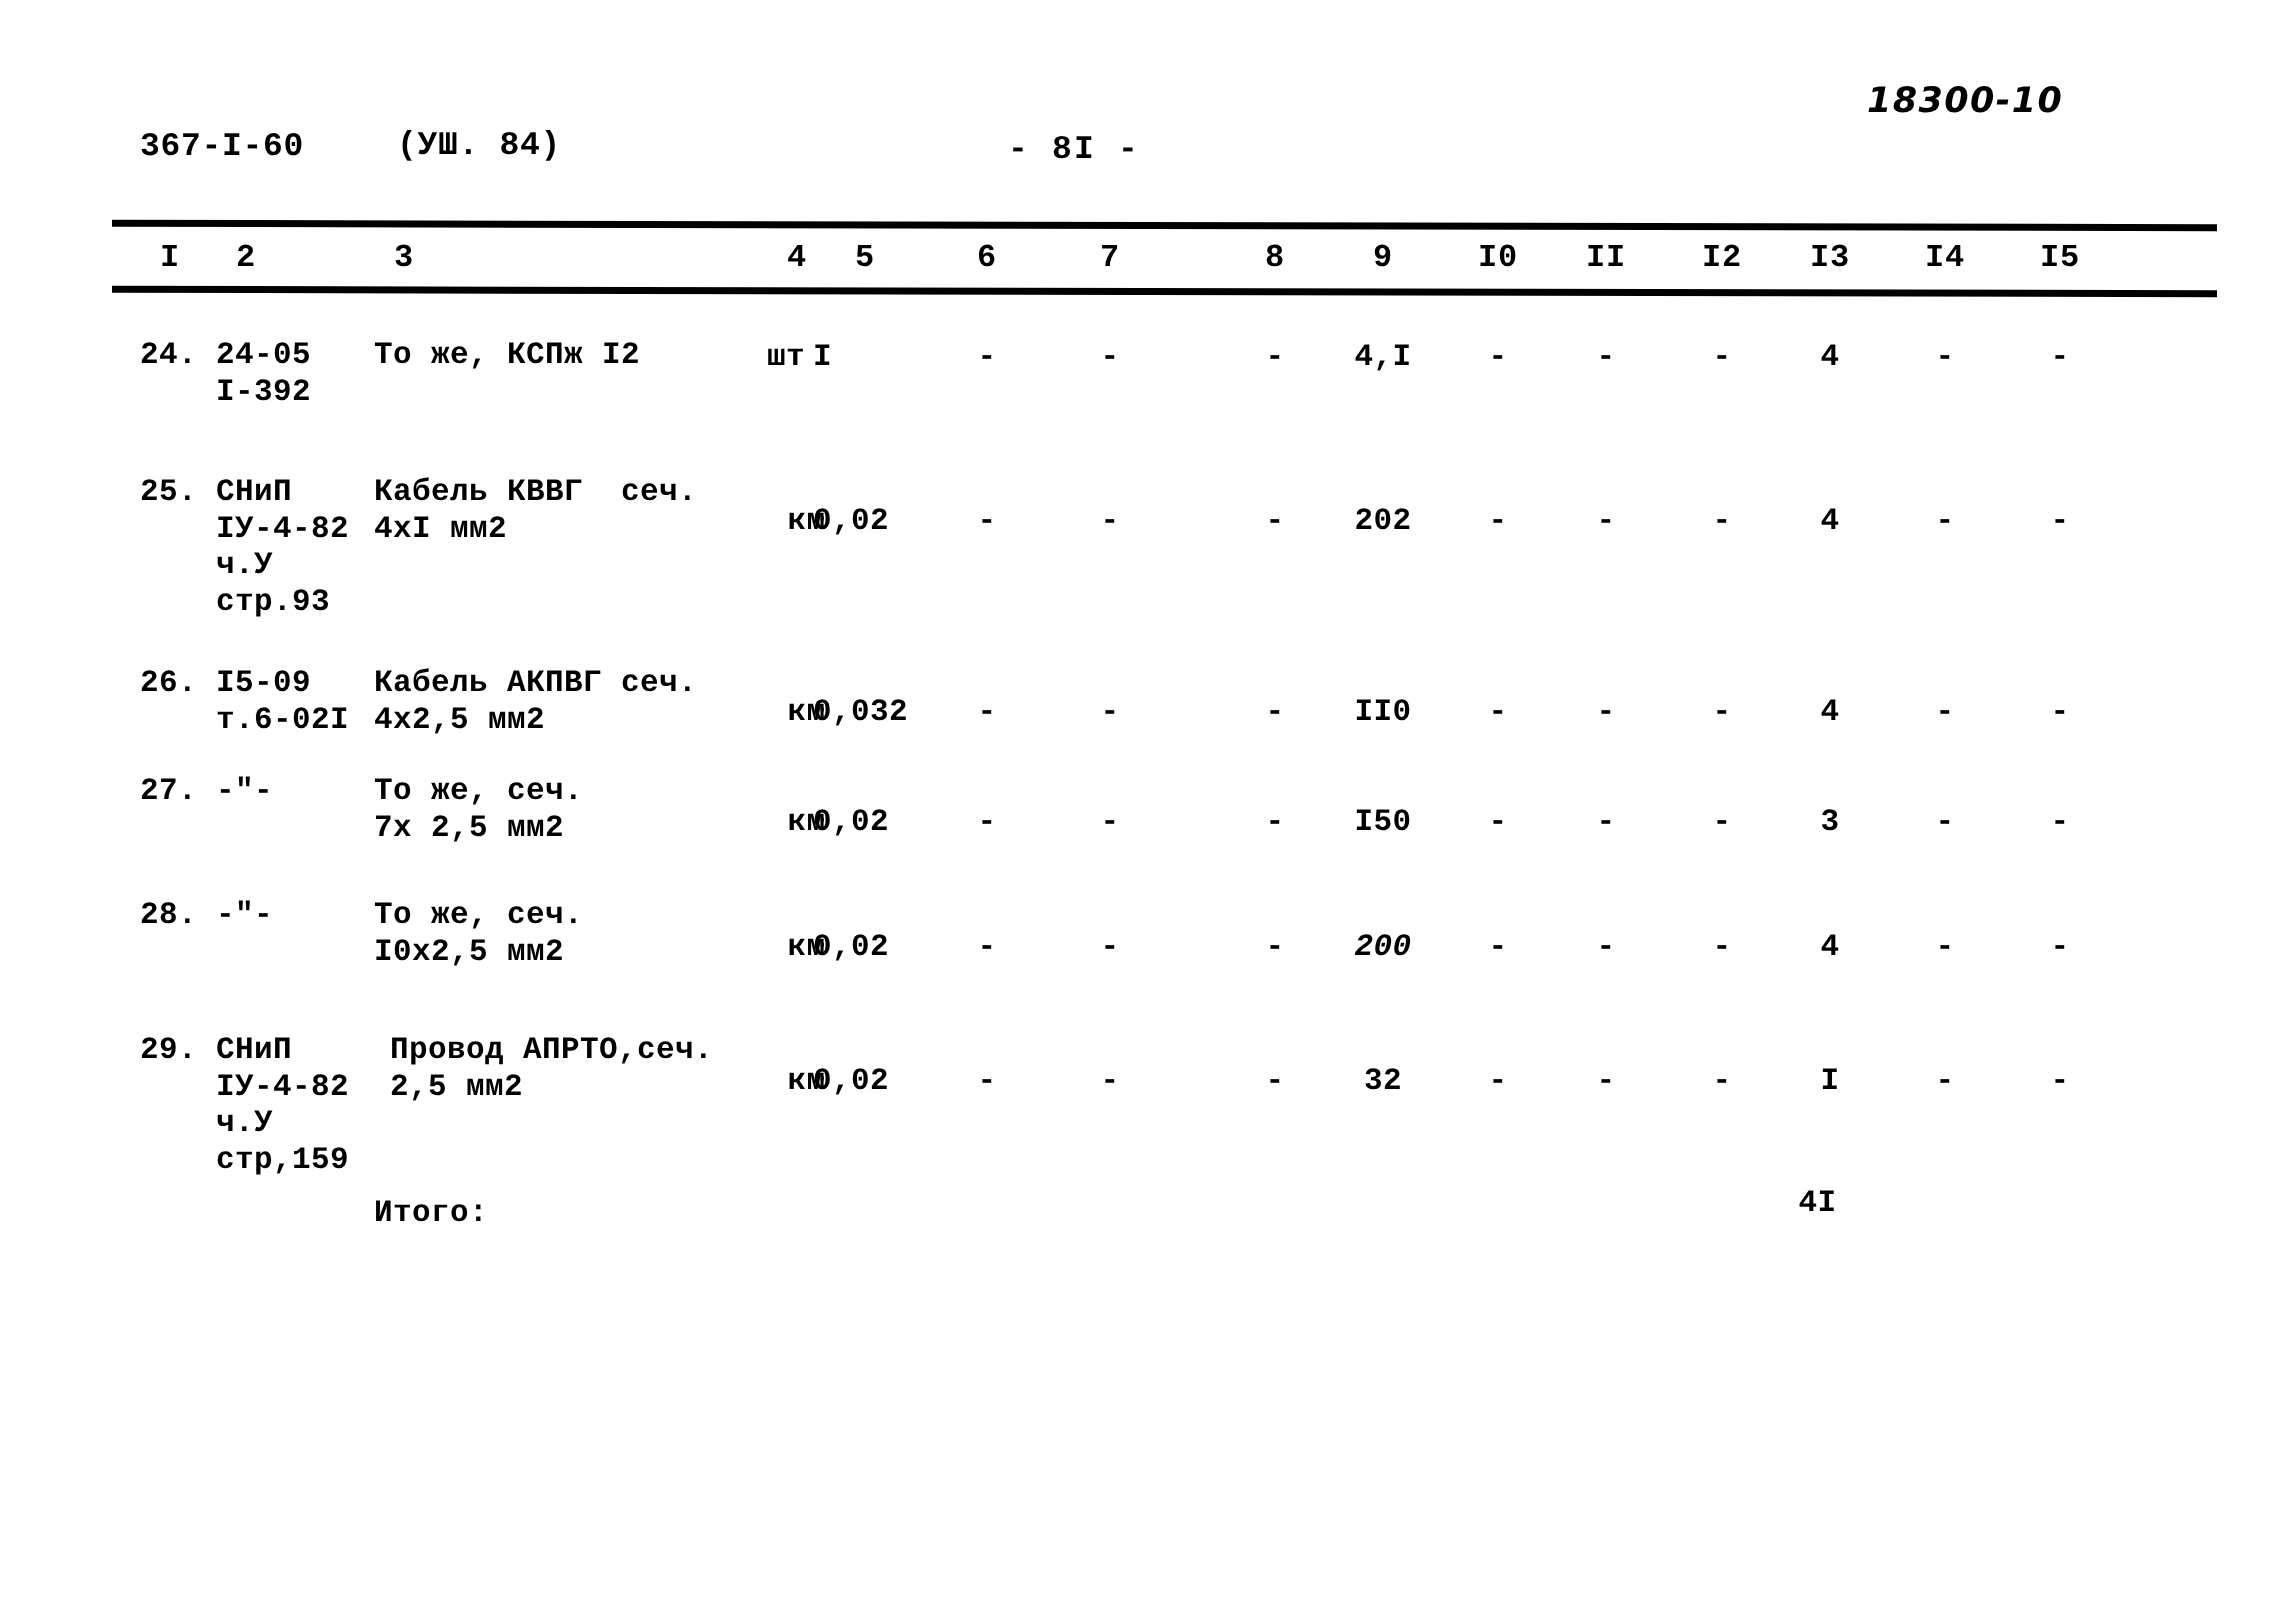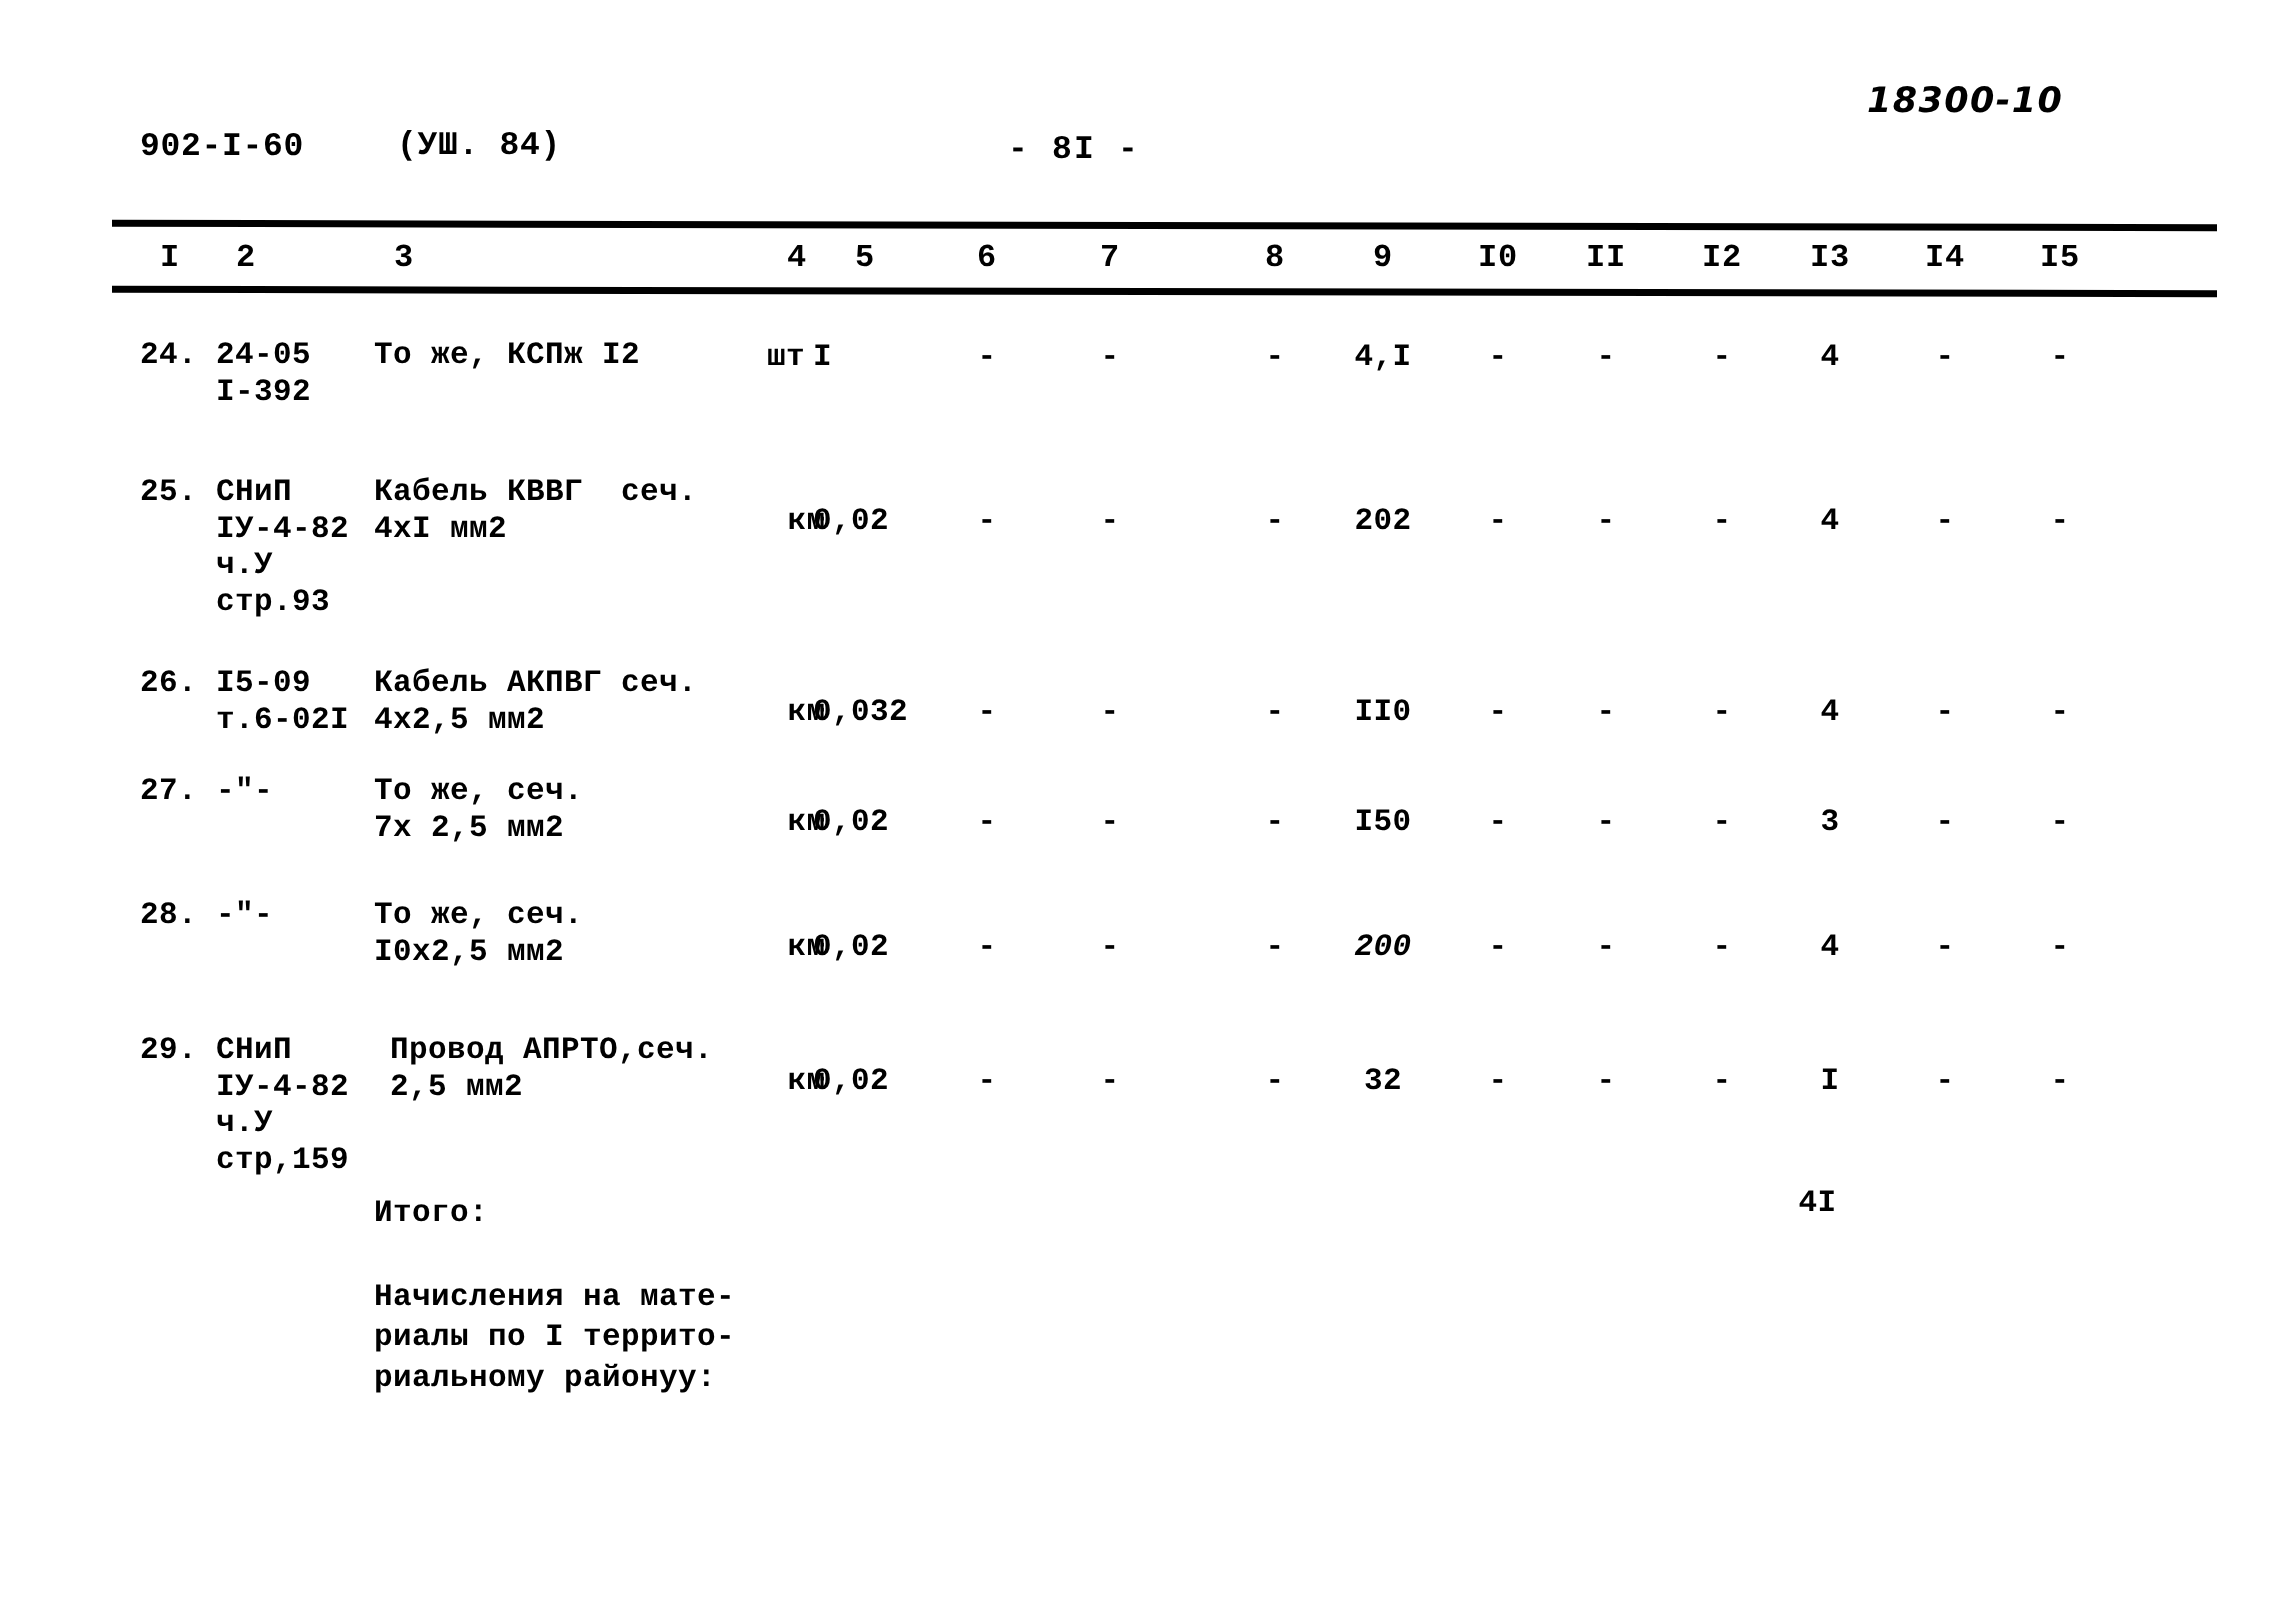--- a/index.html
+++ b/index.html
@@ -97,21 +97,21 @@
   
   #page * { text-rendering: geometricPrecision; }
 </style>
 </head>
 <body>
 
 <div id="page">
 
   <div class="abs hand" id="archive-note">18300-10</div>
 
-  <div class="abs" id="doc-code">902-I-60</div>
+  <div class="abs" id="doc-code">367-I-60</div>
 
   <div class="abs" id="doc-rev">(УШ. 84)</div>
 
   <div class="abs" id="page-number">- 8I -</div>
 
   <div class="rule" id="rule-top"></div>
   <div class="rule" id="rule-bottom"></div>
 
   <div id="colheads">
       <div class="colhead" style="left: 127px; width: 86px;">I</div>
@@ -233,18 +233,15 @@
       <div class="cell num" style="left: 1563px; top: 1064px; width: 86px; text-align: center;">-</div>
       <div class="cell num" style="left: 1679px; top: 1064px; width: 86px; text-align: center;">-</div>
       <div class="cell num" style="left: 1787px; top: 1064px; width: 86px; text-align: center;">I</div>
       <div class="cell num" style="left: 1902px; top: 1064px; width: 86px; text-align: center;">-</div>
       <div class="cell num" style="left: 2017px; top: 1064px; width: 86px; text-align: center;">-</div>
     </div>
 
   <div class="cell" id="total-label" style="left:374px; top:1196px;">Итого:</div>
   <div class="cell num" id="total-value" style="left:1778px; top:1186px; width:79px;">4I</div>
 
-  <div class="note" id="footnote" style="left:374px; top:1278px;">Начисления на мате-
-риалы по I террито-
-риальному районуу:</div>
 
 </div>
 
 
 </body></html>

